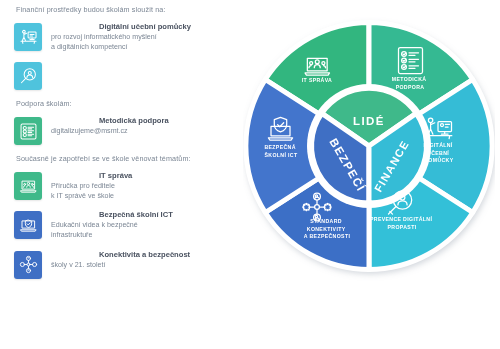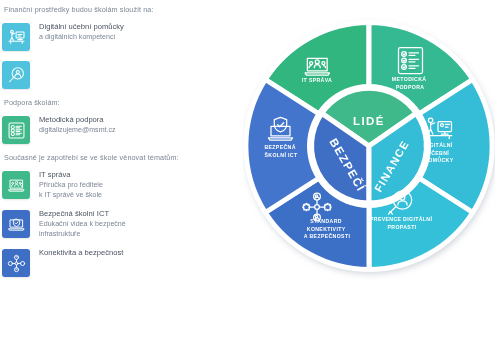--- a/index.html
+++ b/index.html
@@ -21,21 +21,21 @@
     height: 349px;
   }
 
   
   #left-column {
     position: absolute;
     left: 0;
     top: 0;
     width: 248px;
     height: 349px;
-    padding: 5px 4px 0 2px;
+    padding: 5px 4px 0 14px;
     box-sizing: border-box;
   }
   .section-heading {
     font-size: 7.2px;
     color: #7b8694;
     letter-spacing: 0.12px;
     margin: 0 0 7px 2px;
     line-height: 10px;
     white-space: nowrap;
   }
@@ -62,25 +62,26 @@
   }
   .feature-icon svg { display: block; }
   .ic-cyan  { background: #4fc3dd; }
   .ic-green { background: #3fb98a; }
   .ic-green2{ background: #31a86f; }
   .ic-blue  { background: #3f6fc4; }
 
   .feature-text { padding-top: 0px; }
   .feature-title {
     font-size: 7.6px;
-    font-weight: normal;
+    font-weight: bold;
     color: #4a5260;
     line-height: 10px;
     margin-bottom: 1px;
     white-space: nowrap;
+    margin-left: 48px;
   }
   .feature-desc {
     font-size: 7.1px;
     color: #7b8694;
     line-height: 9.6px;
     white-space: nowrap;
   }
 
   
   #wheel-area {
@@ -115,20 +116,21 @@
             <rect x="11.5" y="5" width="10" height="7.5" rx="0.8"></rect>
             <path d="M16.5 12.5v2.2M13.8 14.7h5.4"></path>
             <circle cx="6.2" cy="4.7" r="1.7"></circle>
             <path d="M6.2 6.4v5.2M6.2 8.3l3.4-1.6M6.2 11.6l-1.9 4.2M6.2 11.6l1.9 4.2"></path>
             <path d="M2.5 16.8h19M4.3 16.8l.6 2.6M19.7 16.8l-.6 2.6"></path>
             <path d="M14 8.2h5M14 10.2h3"></path>
           </svg>
         </div>
         <div class="feature-text">
           <div class="feature-title">Digitální učební pomůcky</div>
+          <div class="feature-desc">pro rozvoj informatického myšlení</div>
           <div class="feature-desc">a digitálních kompetencí</div>
         </div>
       </div>
 
       <div class="feature-row">
         <div class="feature-icon ic-cyan">
           <svg width="19" height="19" viewBox="0 0 24 24" fill="none" stroke="#ffffff" stroke-width="1.3" stroke-linecap="round" stroke-linejoin="round">
             <circle cx="13.6" cy="9.4" r="7.1"></circle>
             <path d="M8.5 14.5l-5.4 5.4"></path>
             <circle cx="13.6" cy="7.6" r="1.9"></circle>
@@ -211,20 +213,21 @@
             <circle cx="12" cy="19.7" r="2.6"></circle>
             <circle cx="4.3" cy="12" r="2.6"></circle>
             <circle cx="19.7" cy="12" r="2.6"></circle>
             <path d="M12 6.9v3.2M12 13.9v3.2M6.9 12h3.2M13.9 12h3.2"></path>
             <circle cx="12" cy="12" r="1.9"></circle>
             <path d="M11.2 3.6h1.6M11.2 19h1.6"></path>
           </svg>
         </div>
         <div class="feature-text">
           <div class="feature-title">Konektivita a bezpečnost</div>
+          <div class="feature-desc">školy v 21. století</div>
         </div>
       </div>
 
     </div>
   </div>
 
   <div id="wheel-area">
     <svg id="wheel" viewBox="0 0 252 290">
       <defs>
         <filter id="softshadow" x="-20%" y="-20%" width="150%" height="150%">

